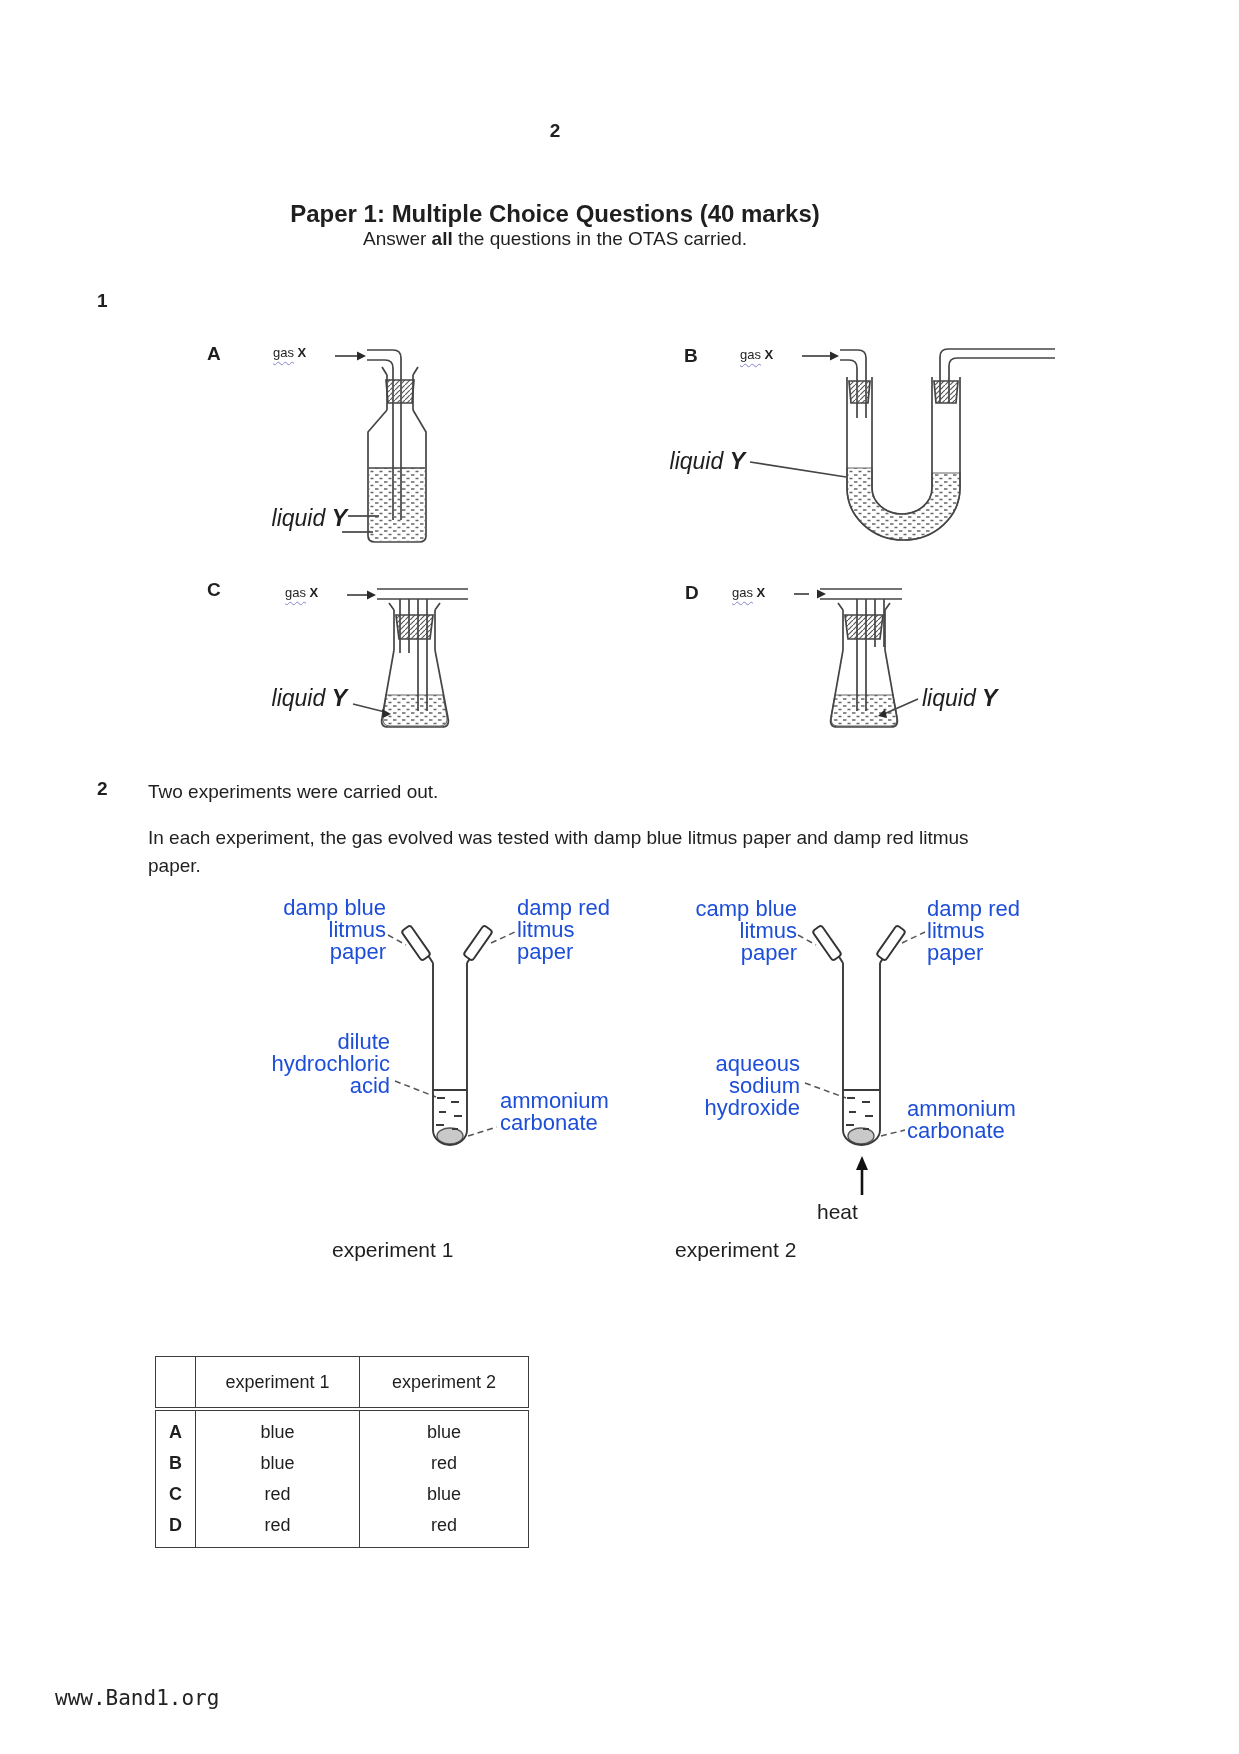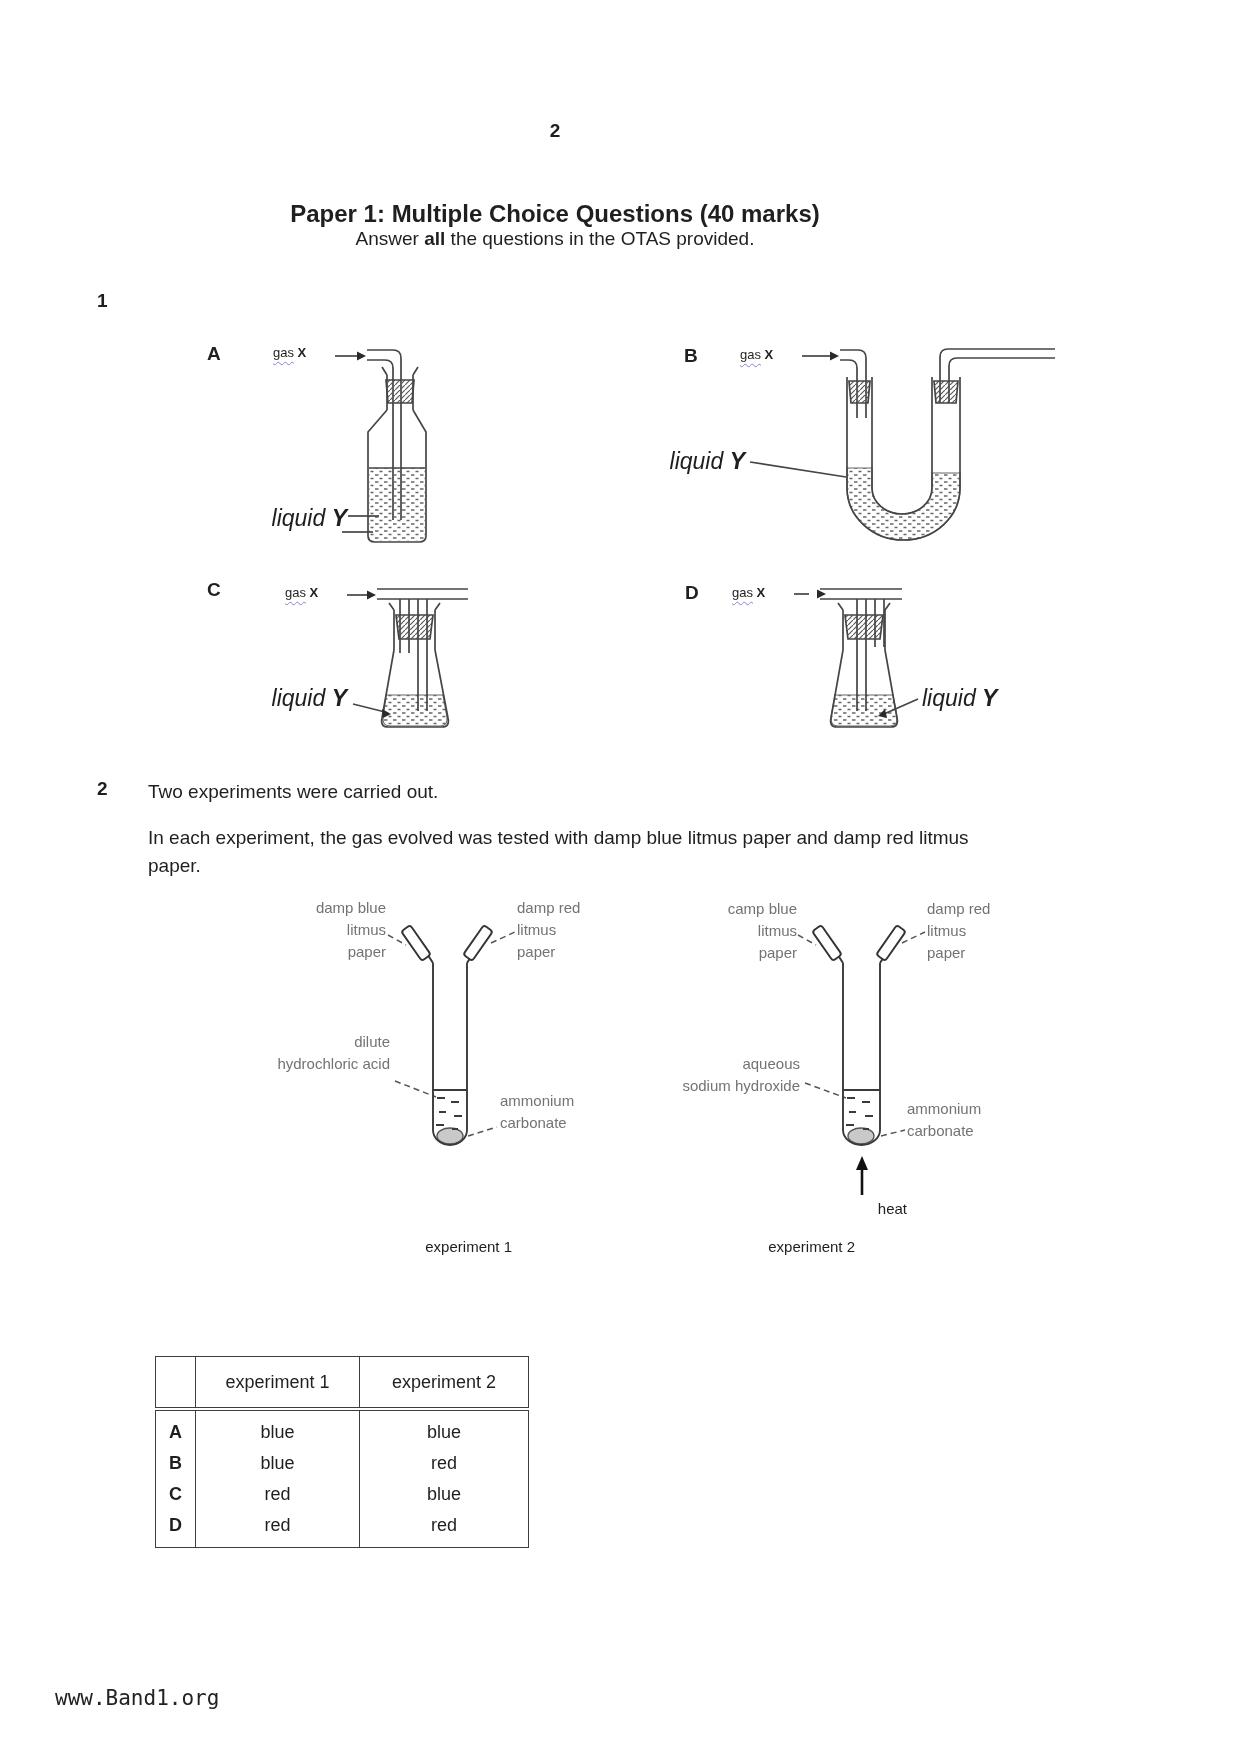--- a/index.html
+++ b/index.html
@@ -11,22 +11,22 @@
   .qtext { position:absolute; font-size:19px; line-height:28px; }
   .opt { position:absolute; }
   .letter { position:absolute; font-weight:bold; font-size:19px; }
   .gas-label { position:absolute; font-size:13px; white-space:nowrap; }
   .liq-label { position:absolute; font-size:23px; white-space:nowrap;font-style:italic; }
   .ra { text-align:right; }
   .squiggle { text-decoration: underline; text-decoration-style: wavy;
               text-decoration-color:#8585cf; text-decoration-thickness:1px; text-underline-offset:4px; }
   .diagram { position:absolute; left:0; top:0; }
   .expbox { position:absolute; }
-  .diag-label { position:absolute; font-size:15px; line-height:22px; white-space:pre-line; color:#737373; }
-  .caption { position:absolute; font-size:15px; text-align:right; }
+  .diag-label { position:absolute; font-size:22px; line-height:22px; white-space:pre-line; color:#1d4ed8; }
+  .caption { position:absolute; font-size:21px; text-align:left; }
   table.results { position:absolute; left:155px; top:1356px; border-collapse:collapse;
                   font-size:18px; color:#1f1f1f; }
   .results th, .results td { border:1.6px solid #3d3d3d; padding:0; }
   .results th { font-weight:normal; height:50px; border-bottom:4px double #3d3d3d; font-size:18px; }
   .results td { vertical-align:top; padding:6px 0 6px; }
   .results .c0 { width:39px; }
   .results .c1 { width:163px; }
   .results .c2 { width:168px; }
   .cellline { line-height:31px; text-align:center; }
   .lettercol .cellline { font-weight:bold; }
@@ -44,21 +44,21 @@
         <path d="M1,2 h3.5 M5.5,5.5 h3" stroke="#666" stroke-width="1.3" fill="none"></path>
       </pattern>
       <pattern id="hatch" patternUnits="userSpaceOnUse" width="5" height="5">
         <path d="M0,5 L5,0" stroke="#5a5a5a" stroke-width="1.2" fill="none"></path>
       </pattern>
     </defs>
   </svg>
 
   <div class="centerband b" style="top:120px;font-size:19px">2</div>
   <div class="centerband b" style="top:200px;font-size:24px">Paper 1: Multiple Choice Questions (40 marks)</div>
-  <div class="centerband" style="top:228px;font-size:19px"><span>Answer </span><b>all</b><span> the questions in the OTAS provided.</span></div>
+  <div class="centerband" style="top:228px;font-size:19px"><span>Answer </span><b>all</b><span> the questions in the OTAS carried.</span></div>
 
   <div class="qnum" style="left:97px;top:290px">1</div>
 
   <div class="opt" style="left:185px;top:305px;width:420px;height:255px">
     <svg class="diagram" width="420" height="255">
       <g stroke="#454545" stroke-width="1.7" fill="none">
         <line x1="150" y1="51" x2="172" y2="51"></line>
         <path d="M182,45 H208 Q216,45 216,53 V215"></path>
         <path d="M182,55 H200 Q208,55 208,63 V215"></path>
         <path d="M202,70 V105 M228,70 V105"></path>

